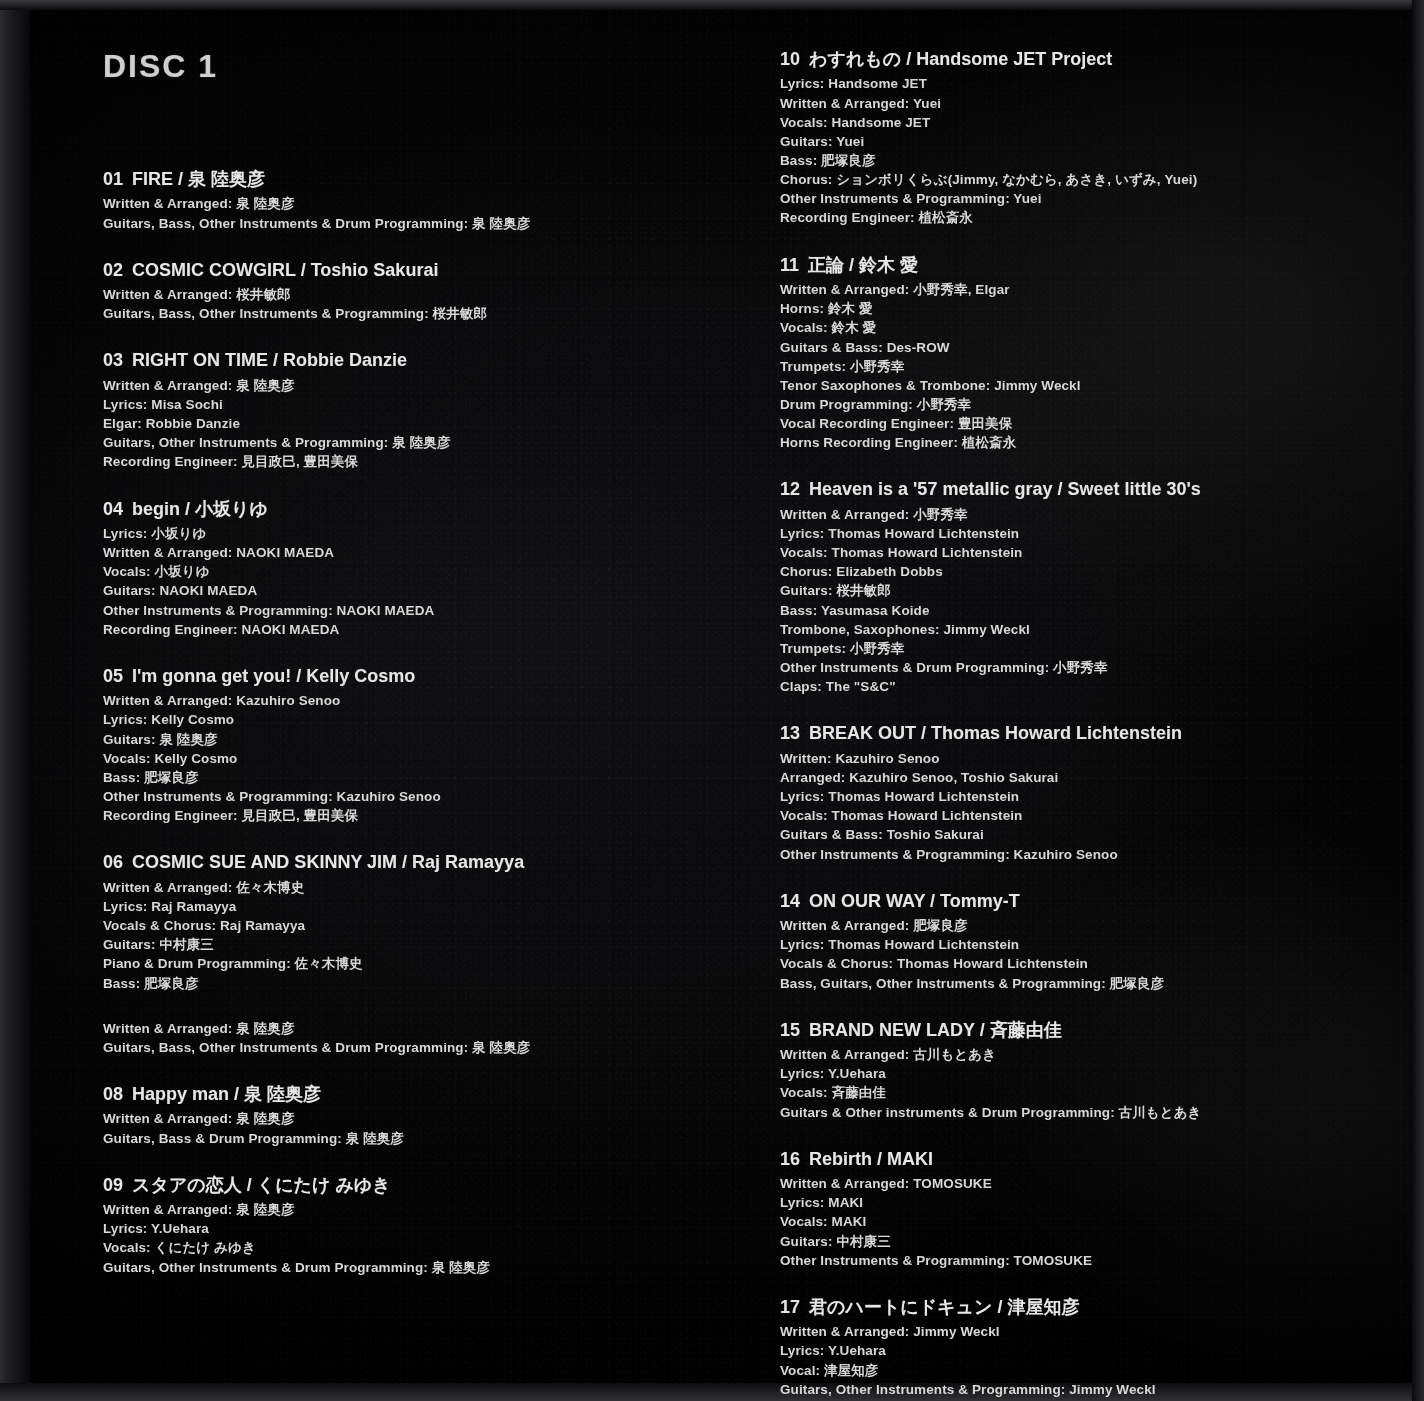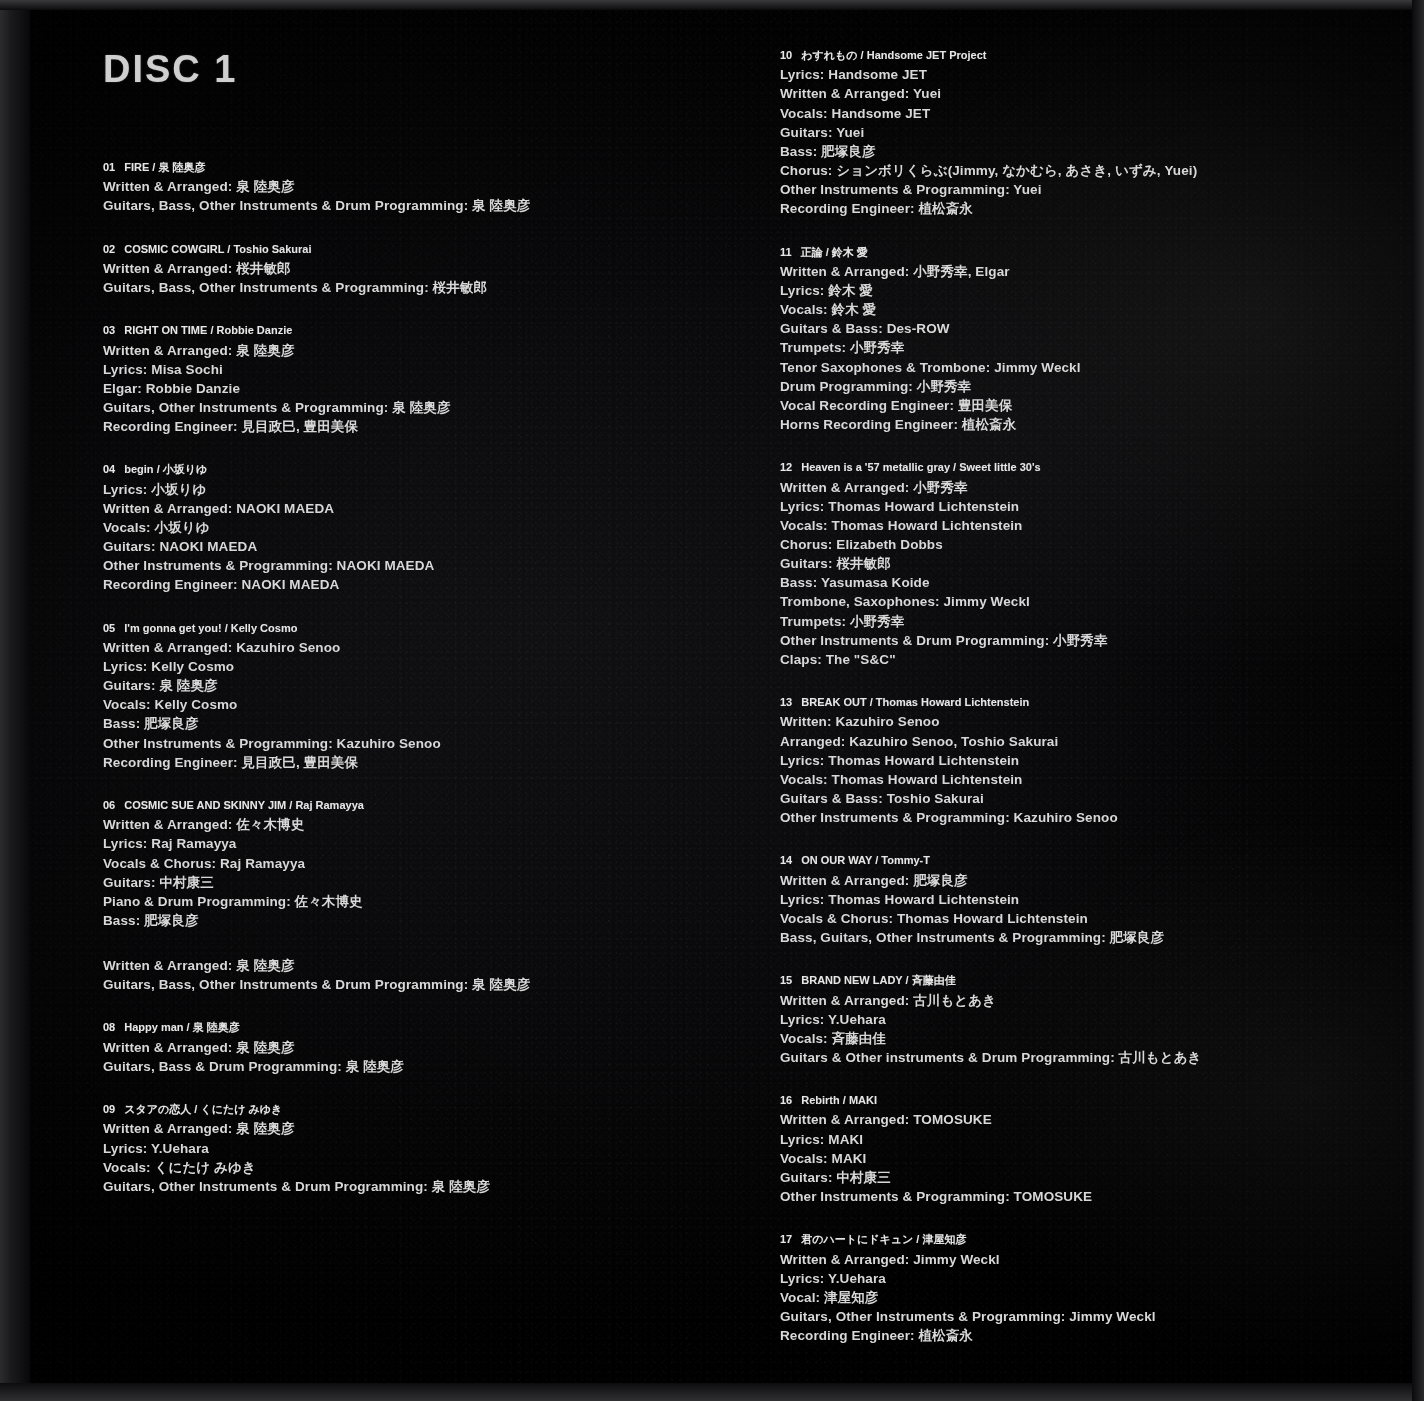--- a/index.html
+++ b/index.html
@@ -82,40 +82,40 @@
   .content {
     position: absolute;
     inset: 0;
     z-index: 5;
   }
 
   .disc-title {
     position: absolute;
     left: 103px;
     top: 48px;
-    font-size: 38px;
+    font-size: 32px;
     font-weight: bold;
     letter-spacing: 2px;
     color: #cfcfcf;
     text-shadow: 0 0 2px rgba(255,255,255,0.25);
   }
 
   .col {
     position: absolute;
-    top: 160px;
+    top: 168px;
     width: 620px;
   }
   .col-left { left: 103px; }
   .col-right { left: 780px; top: 48px; width: 620px; }
 
   .track {
     margin-bottom: 26px;
   }
   .track-head {
-    font-size: 11px;
+    font-size: 18px;
     font-weight: bold;
     color: #e6e6e6;
     margin-bottom: 3px;
     line-height: 1.3;
     text-shadow: 0 0 1px rgba(255,255,255,0.2);
   }
   .track-head .num {
     margin-right: 9px;
   }
   .credit {
@@ -212,21 +212,21 @@
           <div class="credit">Vocals: Handsome JET</div>
           <div class="credit">Guitars: Yuei</div>
           <div class="credit">Bass: 肥塚良彦</div>
           <div class="credit">Chorus: ションボリくらぶ(Jimmy, なかむら, あさき, いずみ, Yuei)</div>
           <div class="credit">Other Instruments &amp; Programming: Yuei</div>
           <div class="credit">Recording Engineer: 植松斎永</div>
         </div>
         <div class="track">
           <div class="track-head"><span class="num">11</span><span>正論 / 鈴木 愛</span></div>
           <div class="credit">Written &amp; Arranged: 小野秀幸, Elgar</div>
-          <div class="credit">Lyrics: 鈴木 愛</div>
+          <div class="credit">Horns: 鈴木 愛</div>
           <div class="credit">Vocals: 鈴木 愛</div>
           <div class="credit">Guitars &amp; Bass: Des-ROW</div>
           <div class="credit">Trumpets: 小野秀幸</div>
           <div class="credit">Tenor Saxophones &amp; Trombone: Jimmy Weckl</div>
           <div class="credit">Drum Programming: 小野秀幸</div>
           <div class="credit">Vocal Recording Engineer: 豊田美保</div>
           <div class="credit">Horns Recording Engineer: 植松斎永</div>
         </div>
         <div class="track">
           <div class="track-head"><span class="num">12</span><span>Heaven is a '57 metallic gray / Sweet little 30's</span></div>

